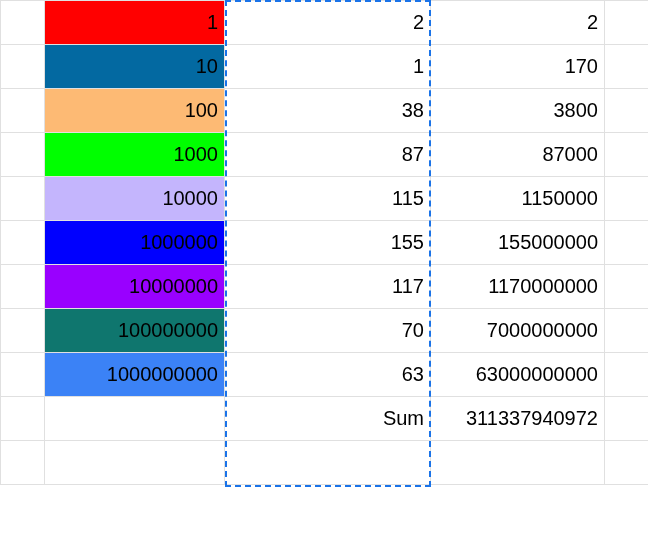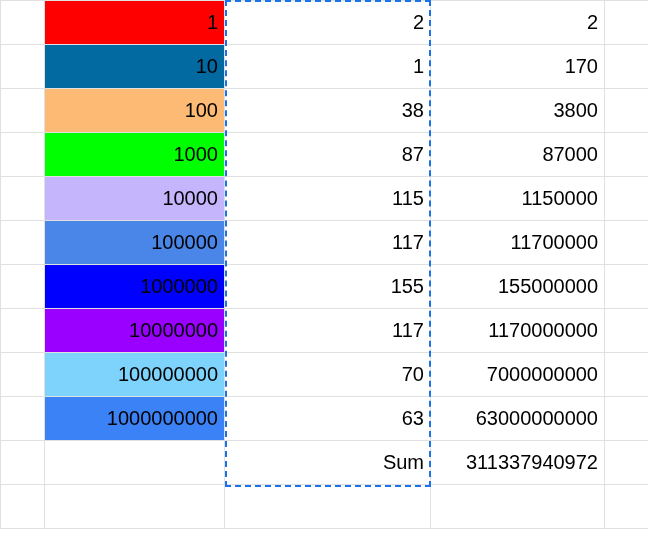--- a/index.html
+++ b/index.html
@@ -38,21 +38,21 @@
   td.colB { width: 206px; }
   td.colC { width: 174px; }
   .bg-red     { background: #ff0000; }
   .bg-orange  { background: #0369a1; }
   .bg-yellow  { background: #fdba74; }
   .bg-green   { background: #00ff00; }
   .bg-cyan    { background: #c4b5fd; }
   .bg-cblue   { background: #4a86e8; }
   .bg-blue    { background: #0000ff; }
   .bg-purple  { background: #9900ff; margin-left: 40px; }
-  .bg-magenta { background: #7dd3fc; margin-left: 8px; }
+  .bg-magenta { background: #0f766e; margin-left: 8px; }
   .bg-darkred { background: #3b82f6; }
   .bg-gold    { background: #bf9000; }
   .selection {
     position: absolute;
     border: 2px dashed #1a73e8;
     pointer-events: none;
     background: transparent;
   }
 </style>
 </head>
@@ -98,27 +98,20 @@
         </tr>
         <tr>
           <td class="narrow"></td>
           <td class="colA bg-cyan">10000</td>
           <td class="colB">115</td>
           <td class="colC">1150000</td>
           <td class="narrow"></td>
         </tr>
         <tr>
           <td class="narrow"></td>
-          <td class="colA bg-cblue">100000</td>
-          <td class="colB">117</td>
-          <td class="colC">11700000</td>
-          <td class="narrow"></td>
-        </tr>
-        <tr>
-          <td class="narrow"></td>
           <td class="colA bg-blue">1000000</td>
           <td class="colB">155</td>
           <td class="colC">155000000</td>
           <td class="narrow"></td>
         </tr>
         <tr>
           <td class="narrow"></td>
           <td class="colA bg-purple">10000000</td>
           <td class="colB">117</td>
           <td class="colC">1170000000</td>

